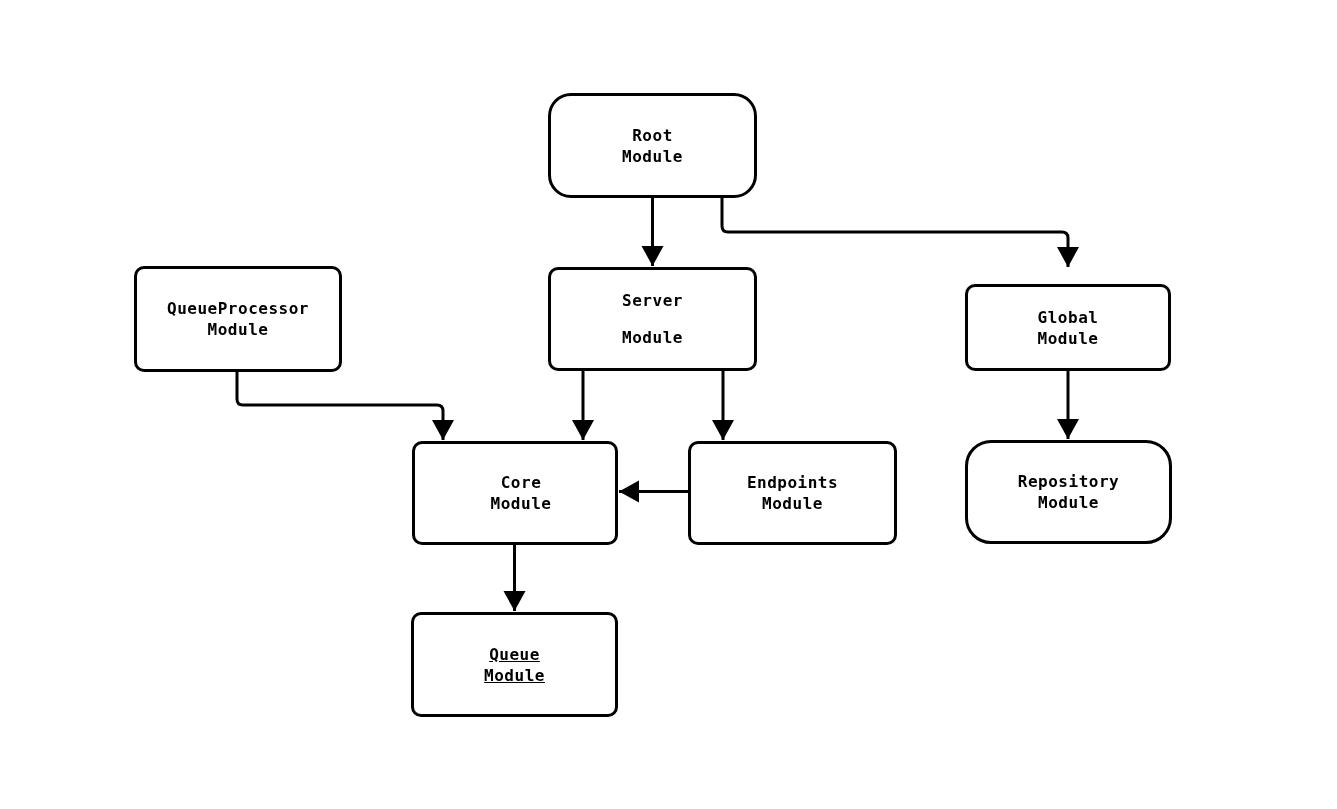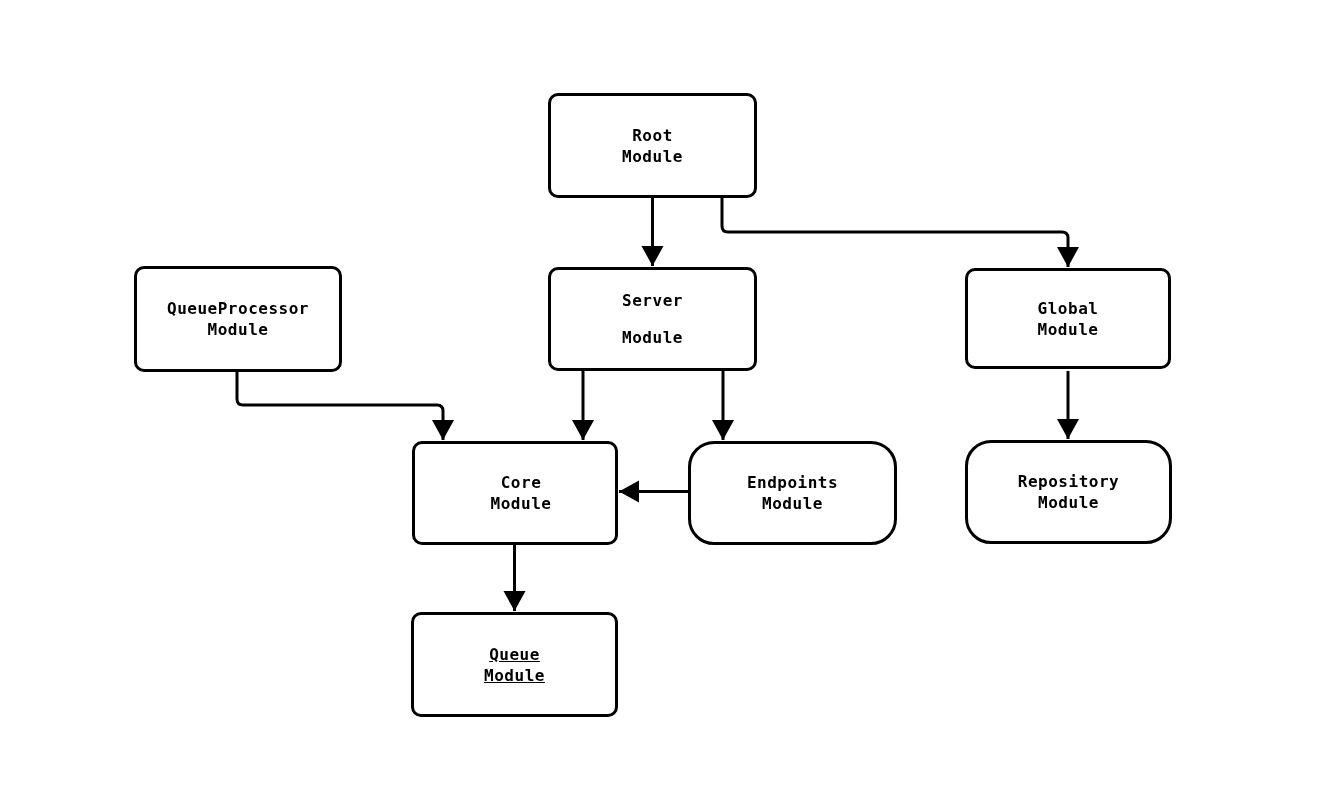--- a/index.html
+++ b/index.html
@@ -32,26 +32,26 @@
     display: flex;
     flex-direction: column;
     align-items: center;
     justify-content: center;
     text-align: center;
     font-weight: bold;
     font-size: 16px;
     line-height: 21px;
     letter-spacing: 0.5px;
   }
-  #n-root          { left: 548px; top: 93px;  width: 209px; height: 105px; }
+  #n-root          { left: 548px; top: 93px;  width: 209px; height: 105px; border-radius: 23px; }
   #n-queueprocessor{ left: 134px; top: 266px; width: 208px; height: 106px; }
   #n-server        { left: 548px; top: 267px; width: 209px; height: 104px; gap: 16px; }
-  #n-global        { left: 965px; top: 268px; width: 206px; height: 101px; text-align: right; }
+  #n-global        { left: 965px; top: 284px; width: 206px; height: 87px; text-align: right; }
   #n-core          { left: 412px; top: 441px; width: 206px; height: 104px; padding-left: 12px; }
-  #n-endpoints     { left: 688px; top: 441px; width: 209px; height: 104px; border-radius: 26px; }
+  #n-endpoints     { left: 688px; top: 441px; width: 209px; height: 104px; }
   #n-repository    { left: 965px; top: 440px; width: 207px; height: 104px; border-radius: 26px; }
   #n-queue         { left: 411px; top: 612px; width: 207px; height: 105px; text-decoration: underline; }
 </style>
 </head>
 <body>
 
 <div class="canvas">
 
   <svg class="edge-layer" viewBox="0 0 1337 809" xmlns="http://www.w3.org/2000/svg">
     <defs>

